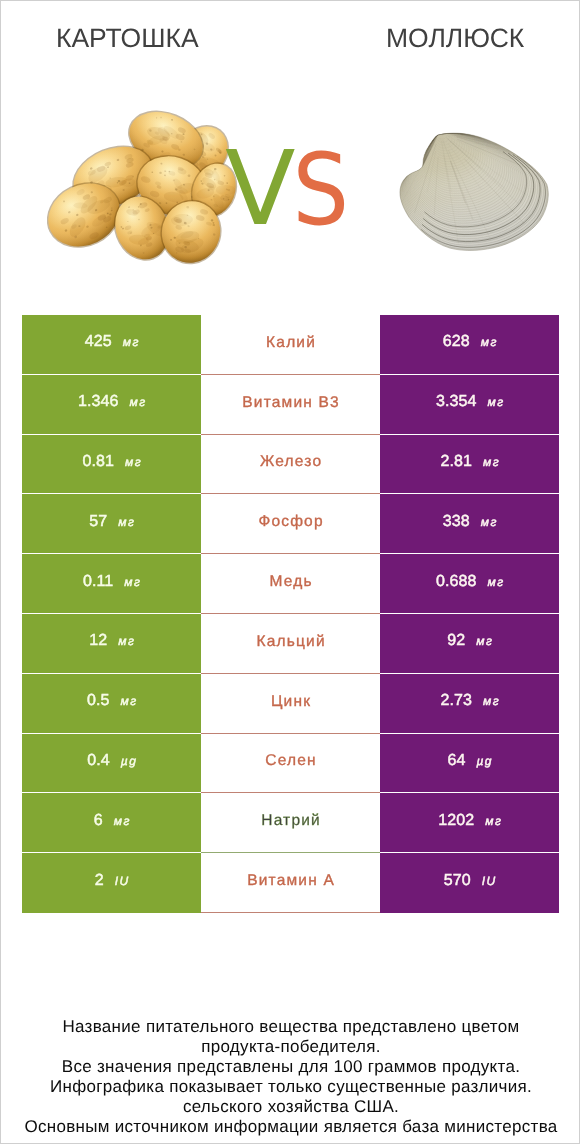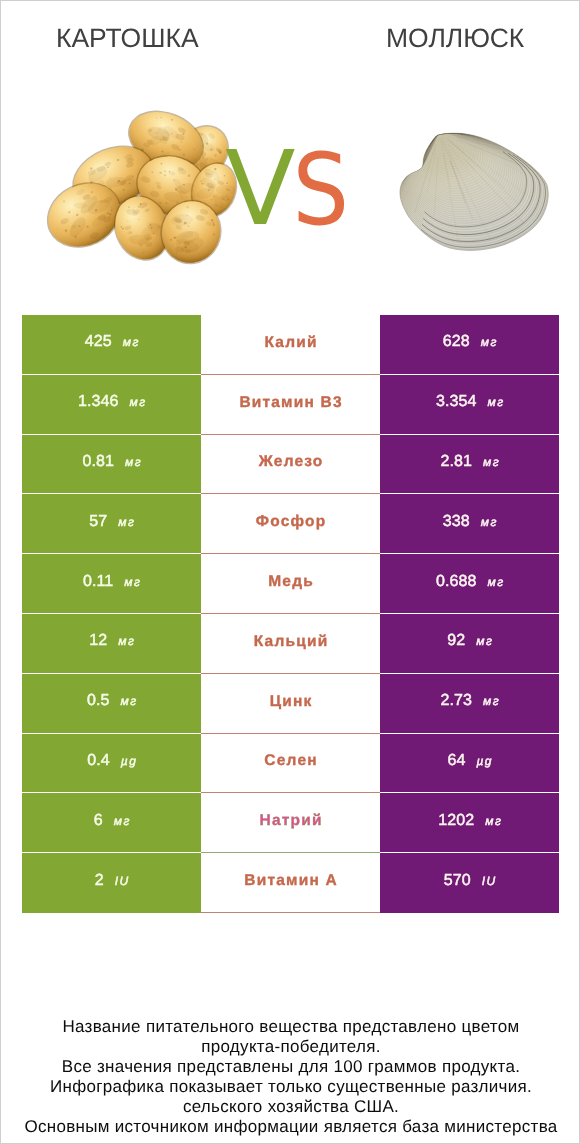--- a/index.html
+++ b/index.html
@@ -27,23 +27,23 @@
   .cell.left{left:0;background:#82a733;}
   .cell.mid{left:179px;background:#fff;}
   .cell.right{left:358px;background:#701a75;}
   .row .cell.left, .row .cell.right{height:58.8px;}
   .row:last-child .cell.left, .row:last-child .cell.right{height:59.8px;}
   .vwrap{display:flex;align-items:baseline;position:relative;top:-2px;}
   .num{font-size:16px;font-weight:400;letter-spacing:0.1px;}
   .unit{font-size:12px;font-weight:400;margin-left:11px;letter-spacing:1.5px;margin-right:-1.5px;font-style:italic;}
   .cell.left .num,.cell.left .unit{color:#f7fce8;-webkit-text-stroke:0.5px #f7fce8;}
   .cell.right .num,.cell.right .unit{color:#fdf6f1;-webkit-text-stroke:0.5px #fdf6f1;}
-  .label{font-size:15.5px;font-weight:700;position:relative;top:-2px;letter-spacing:1.2px;margin-right:-1.2px;}
+  .label{font-size:15.5px;font-weight:400;position:relative;top:-2px;letter-spacing:1.2px;margin-right:-1.2px;}
   .label.w-right{color:#c5684c;-webkit-text-stroke:0.35px #c5684c;}
-  .label.w-left{color:#ec4899;-webkit-text-stroke:0.35px #709a41;}
+  .label.w-left{color:#404040;-webkit-text-stroke:0.35px #709a41;}
   .sep{position:absolute;left:179px;width:179px;height:1px;bottom:0;background:#c08274;}
   .sep.green{background:#93ab72;}
 
   
   .footer{position:absolute;left:0;top:972px;width:580px;text-align:center;
           font-size:17px;color:#0d0d0d;line-height:20.1px;letter-spacing:0.3px;margin-top:44px;}
   .footer div{white-space:nowrap;}
 </style>
 </head>
 <body>

